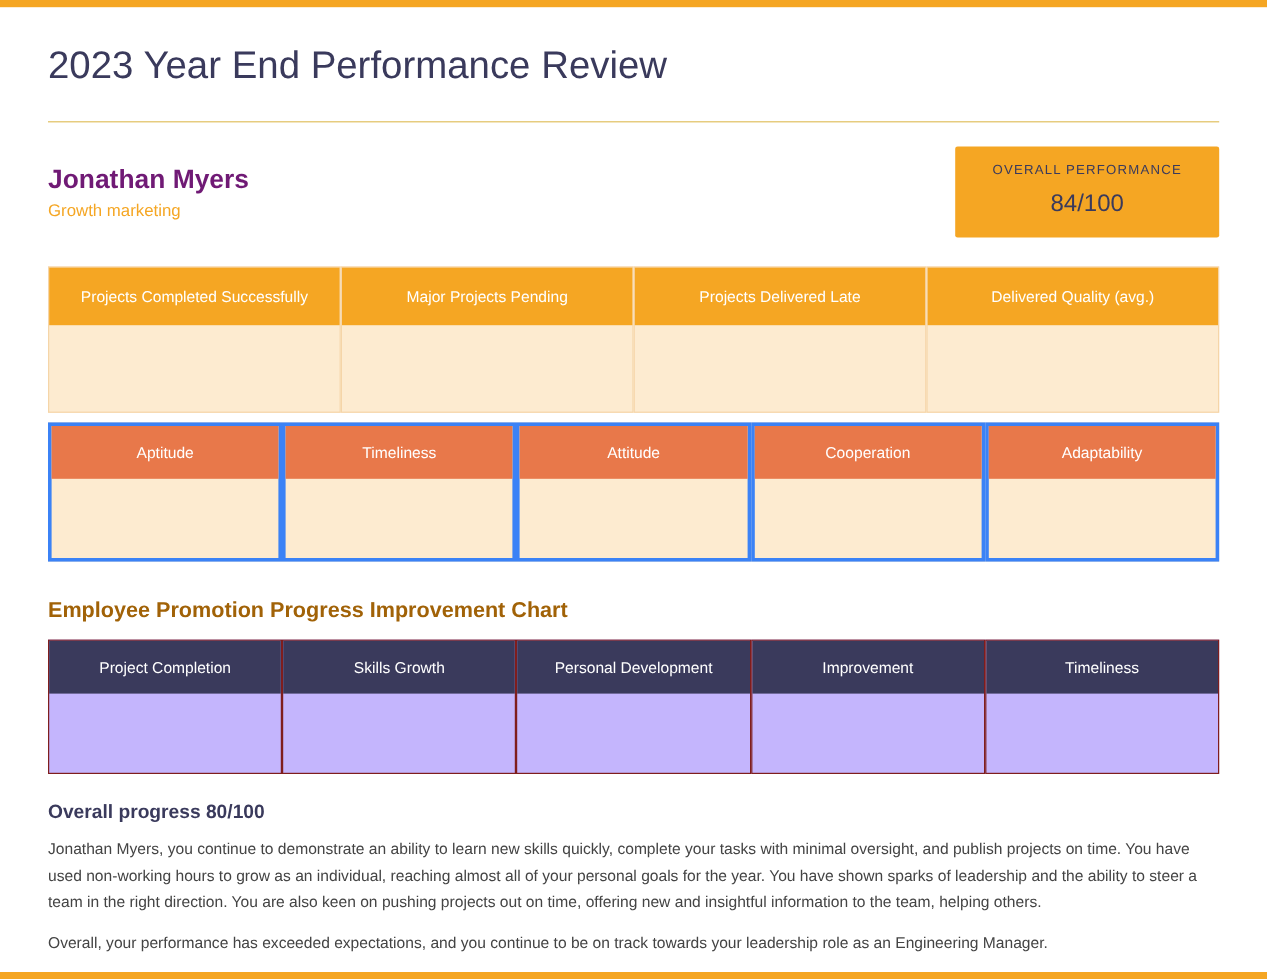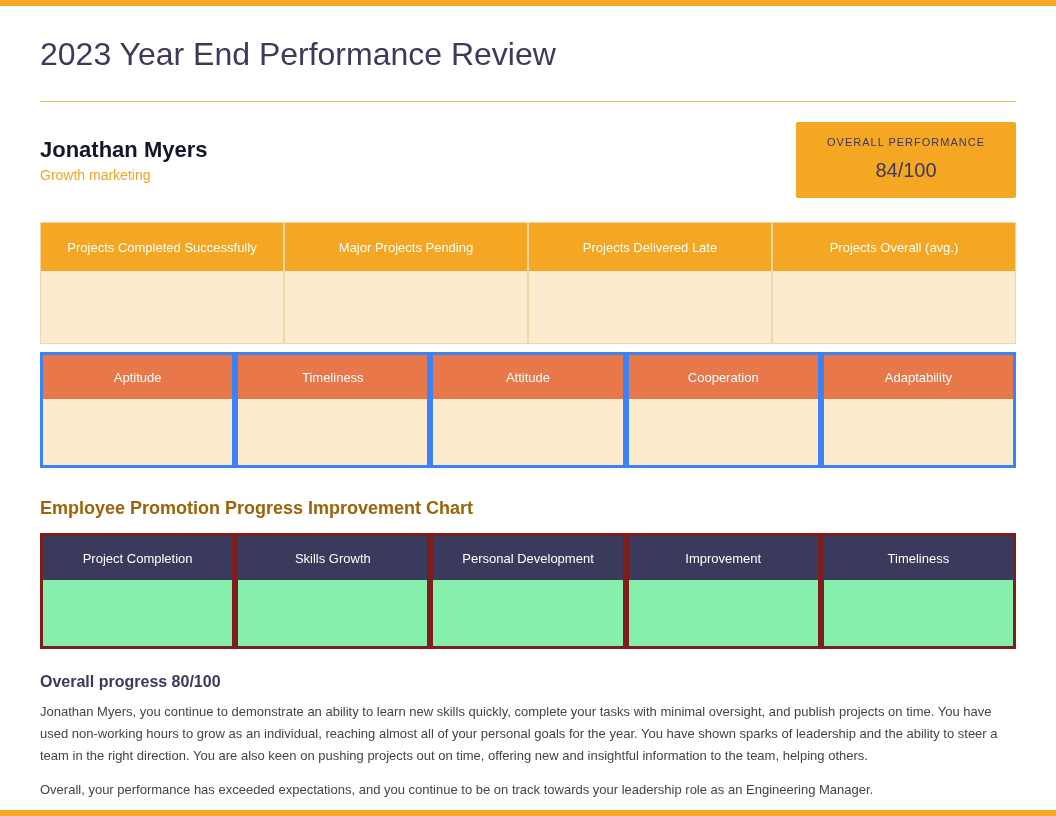--- a/index.html
+++ b/index.html
@@ -38,21 +38,21 @@
     }
     .header-row {
       display: flex;
       justify-content: space-between;
       align-items: center;
       margin-bottom: 24px;
     }
     .employee-name {
       font-size: 22px;
       font-weight: bold;
-      color: #0f172a;
+      color: #701a75;
     }
     .employee-role {
       font-size: 14px;
       color: #f5a623;
       margin-top: 4px;
     }
     .overall-box {
       background: #f5a623;
       color: #3a3a5c;
       padding: 14px 28px;
@@ -139,22 +139,22 @@
       color: #a16207;
       margin-bottom: 14px;
     }
     .promo-row {
       display: flex;
       gap: 0;
       margin-bottom: 24px;
     }
     .promo-card {
       flex: 1;
-      background: #86efac;
-      border: 3px solid #7f1d1d;
+      background: #c4b5fd;
+      border: 1px solid #7f1d1d;
       min-height: 110px;
     }
     .promo-header {
       background: #3a3a5c;
       color: #fff;
       font-size: 13px;
       padding: 10px 8px;
       text-align: center;
       min-height: 44px;
       display: flex;
@@ -209,21 +209,21 @@
     </div>
       <div class="stat-card">
       <div class="stat-header">Major Projects Pending</div>
       <div class="stat-body"></div>
     </div>
       <div class="stat-card">
       <div class="stat-header">Projects Delivered Late</div>
       <div class="stat-body"></div>
     </div>
       <div class="stat-card">
-      <div class="stat-header">Projects Overall (avg.)</div>
+      <div class="stat-header">Delivered Quality (avg.)</div>
       <div class="stat-body"></div>
     </div>
     </div>
 
   <div class="competency-row">
   <div class="comp-card">
       <div class="comp-header">Aptitude</div>
       <div class="comp-body"></div>
     </div>
       <div class="comp-card">

